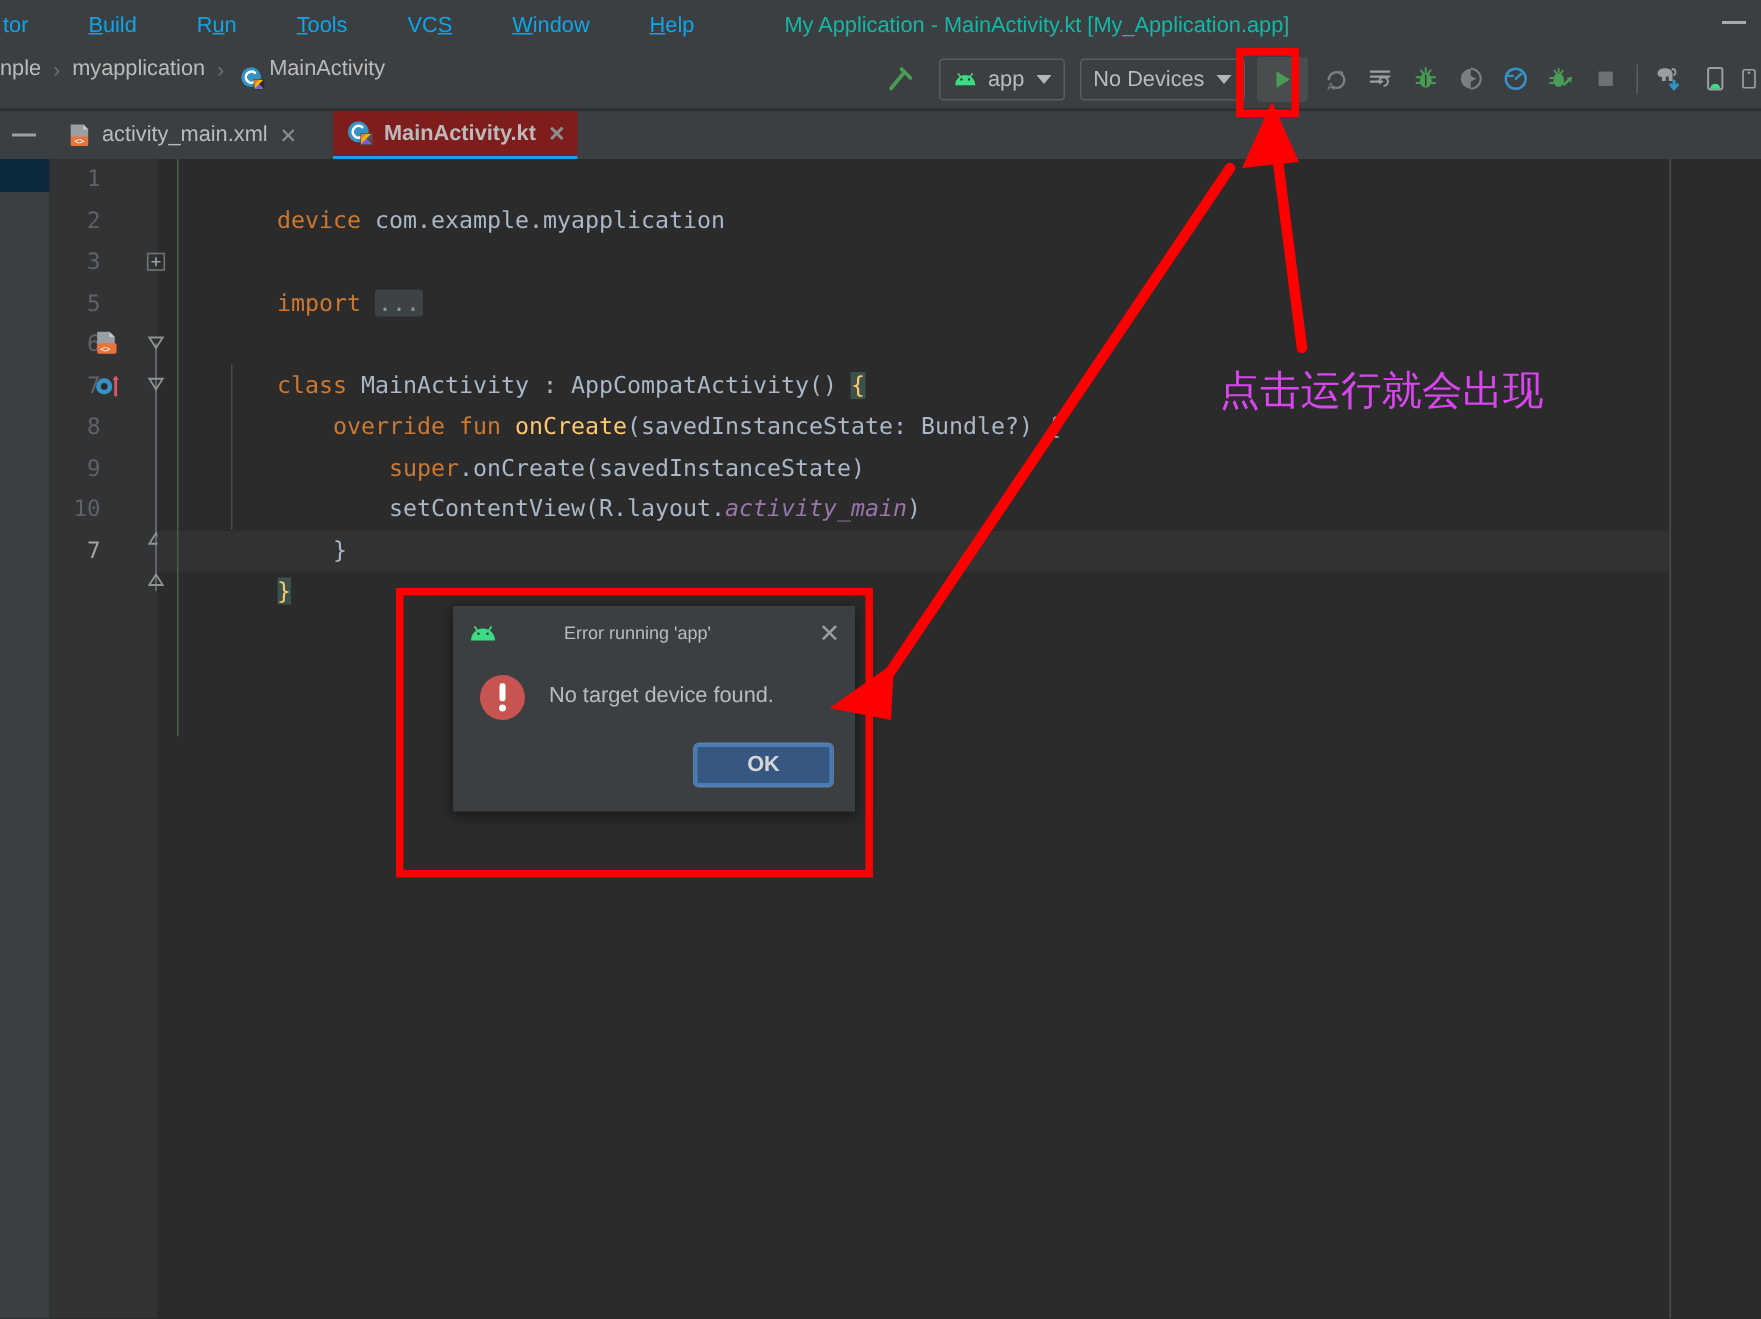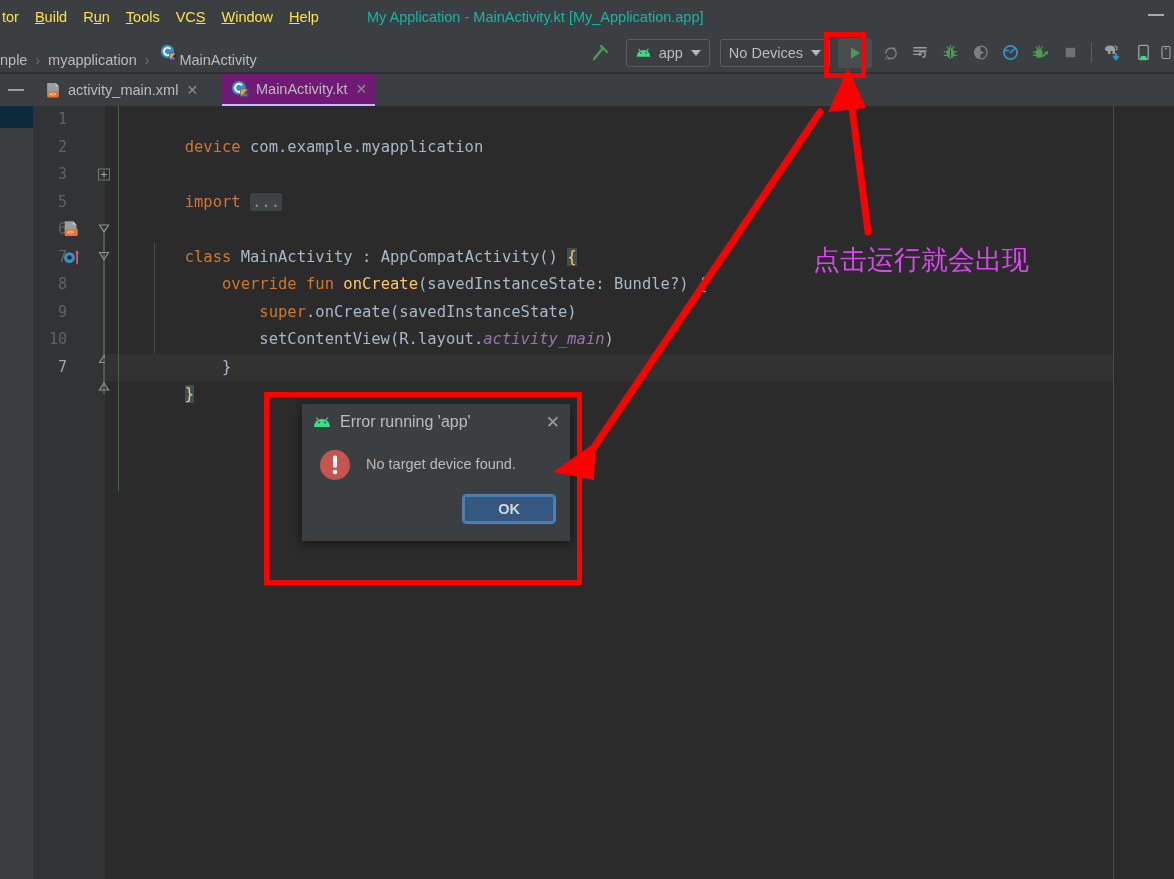--- a/index.html
+++ b/index.html
@@ -11,40 +11,40 @@
   }
   #root { position: relative; width: 1174px; height: 879px; }
 
   
   .menubar {
     position: absolute; left: 0; top: 0; width: 1174px; height: 33px;
     background: #3c3f41;
     display: flex; align-items: center;
   }
   .menu-item {
-    color: #fde047; font-size: 14.5px; padding: 0 8px;
+    color: #0ea5e9; font-size: 14.5px; padding: 0 20px;
     white-space: nowrap; cursor: default;
   }
   .menu-item u { text-decoration: underline; }
   .win-title {
     color: #14b8a6; font-size: 14.5px; margin-left: 40px; white-space: nowrap;
   }
   .win-min {
     position: absolute; right: 10px; top: 14px;
     width: 16px; height: 2px; background: #a8abac;
   }
 
   
   .toolbar {
     position: absolute; left: 0; top: 33px; width: 1174px; height: 40px;
     background: #3c3f41;
     border-bottom: 1px solid #2f3132;
     display: flex; align-items: center;
   }
-  .crumbs { display: flex; align-items: flex-end; padding-left: 0px; }
+  .crumbs { display: flex; align-items: flex-start; padding-left: 0px; }
   .crumb { color: #bbbbbb; font-size: 14.5px; white-space: nowrap; }
   .crumb-sep { color: #6f7273; font-size: 14px; padding: 0 8px; }
   .tb-right {
     margin-left: auto; display: flex; align-items: center; height: 40px;
   }
   .tb-icon {
     width: 30px; height: 30px; display: flex;
     align-items: center; justify-content: center;
   }
   .combo {
@@ -72,21 +72,21 @@
   }
   .collapse-dash {
     position: absolute; left: 8px; top: 15px; width: 16px; height: 2px;
     background: #9aa0a2;
   }
   .tab {
     position: absolute; top: 0; height: 32px;
     display: flex; align-items: center; gap: 6px; padding: 0 8px;
   }
   .tab-label { color: #bbbbbb; font-size: 14.5px; white-space: nowrap; }
-  .tab.active { background: #701a75; border-bottom: 2px solid #c4b5fd; }
+  .tab.active { background: #7f1d1d; border-bottom: 2px solid #0ea5e9; font-weight: bold; }
   .tab-close { color: #8b8e8f; font-size: 14px; margin-left: 2px; }
 
   
   .editor {
     position: absolute; left: 0; top: 106px; width: 1174px; height: 773px;
     background: #2b2b2b;
   }
   .left-strip {
     position: absolute; left: 0; top: 0; width: 33px; height: 773px;
     background: #3c3f41;
@@ -133,21 +133,21 @@
   .folded { background: #3d4244; color: #8a9396; border-radius: 2px; padding: 0 2px; }
 
   
   .dialog {
     position: absolute; left: 302px; top: 404px; width: 268px; height: 137px;
     background: #3c3f41; box-shadow: 0 2px 10px rgba(0,0,0,.55);
   }
   .dlg-titlebar {
     height: 36px; display: flex; align-items: center; padding: 0 10px; gap: 8px;
   }
-  .dlg-title { color: #bbbbbb; font-size: 16px; white-space: nowrap; }
+  .dlg-title { color: #bbbbbb; font-size: 12px; white-space: nowrap; margin-left: 36px; }
   .dlg-close {
     margin-left: auto; color: #9b9e9f; font-size: 17px; line-height: 1;
   }
   .dlg-body { display: flex; align-items: flex-start; padding: 8px 14px 0 16px; gap: 14px; }
   .dlg-msg { color: #bbbbbb; font-size: 14.5px; padding-top: 8px; white-space: nowrap; }
   .dlg-footer { display: flex; justify-content: flex-end; padding: 8px 14px 0 0; }
   .ok-btn {
     width: 94px; height: 30px; background: #365880;
     border: 1px solid #5e7fa6; border-radius: 4px;
     color: #d6d6d6; font-size: 14.5px; font-weight: bold;

